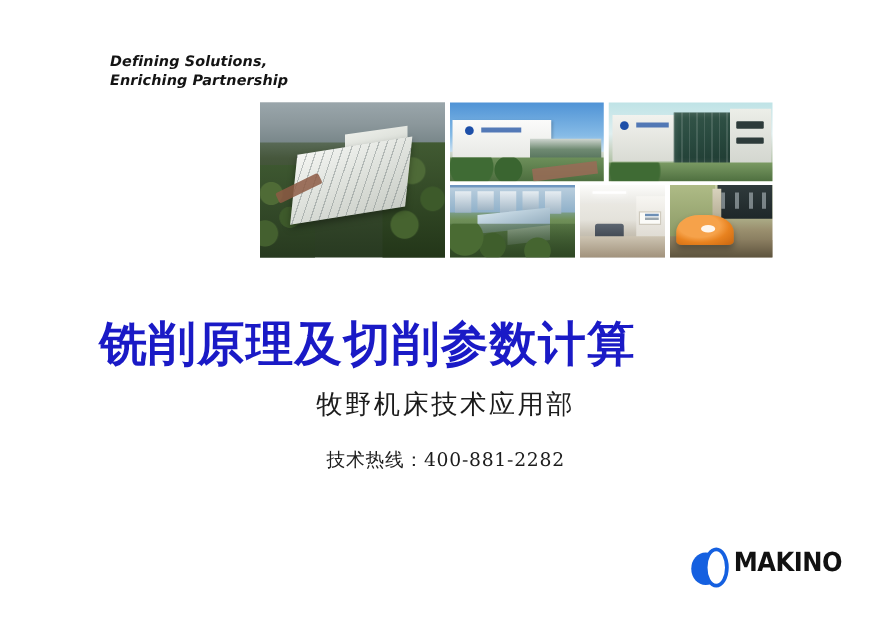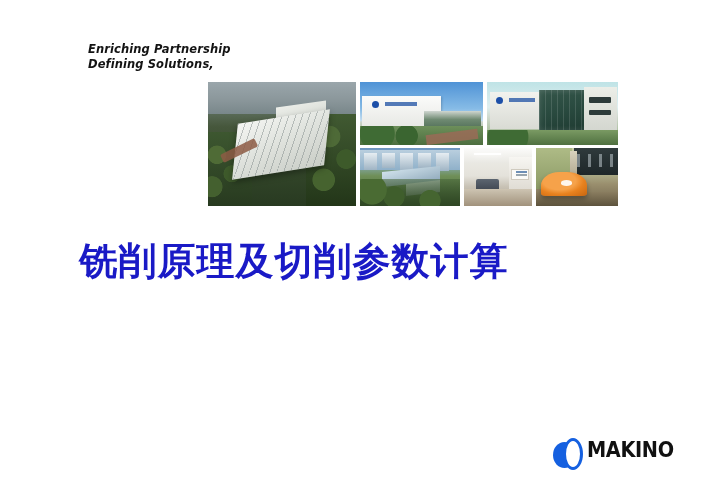--- a/index.html
+++ b/index.html
@@ -264,21 +264,21 @@
     background: linear-gradient(180deg,#d8d2bd,#a79e84);
   }
   #photo-reception-lobby .floor {
     position:absolute; left:0; bottom:0; width:100%; height:24%;
     background: linear-gradient(180deg,#8a7d60,#5d533d);
   }
 
   
   .main-title {
     position: absolute;
-    left: 0; top: 238px; width: 588px;
+    left: 0; top: 252px; width: 588px;
     text-align: center;
     font-family: "DejaVu Serif", "Liberation Serif", serif;
     font-size: 38px;
     font-weight: bold;
     color: #1a1ac6;
     letter-spacing: 1px;
     line-height: 46px;
     white-space: nowrap;
   }
   .sub-title {
@@ -344,22 +344,22 @@
     transform-origin: left center;
     white-space: nowrap;
   }
 </style>
 </head>
 <body>
 
 <div id="slide">
 
   <div class="tagline">
+    <span class="tagline-line">Defining Solutions,</span>
     <span class="tagline-line">Enriching Partnership</span>
-    <span class="tagline-line">Defining Solutions,</span>
   </div>
 
   <div class="collage">
 
     <div class="photo" id="photo-aerial-factory">
       <div class="skyline"></div>
       <div class="trees-l"></div>
       <div class="trees-r"></div>
       <div class="roof-b"></div>
       <div class="roof-main"></div>
@@ -415,20 +415,22 @@
       <div class="panel"></div>
       <div class="pillar"></div>
       <div class="floor"></div>
       <div class="desk"></div>
       <div class="desk-logo"></div>
     </div>
 
   </div>
 
   <div class="main-title">铣削原理及切削参数计算</div>
+  <div class="sub-title">牧野机床技术应用部</div>
+  <div class="hotline">技术热线：400-881-2282</div>
 
   <div class="logo">
     <div class="logo-mark">
       <div class="disc"></div>
       <div class="lens"></div>
     </div>
     <div class="logo-word">MAKINO</div>
   </div>
 
 </div>

